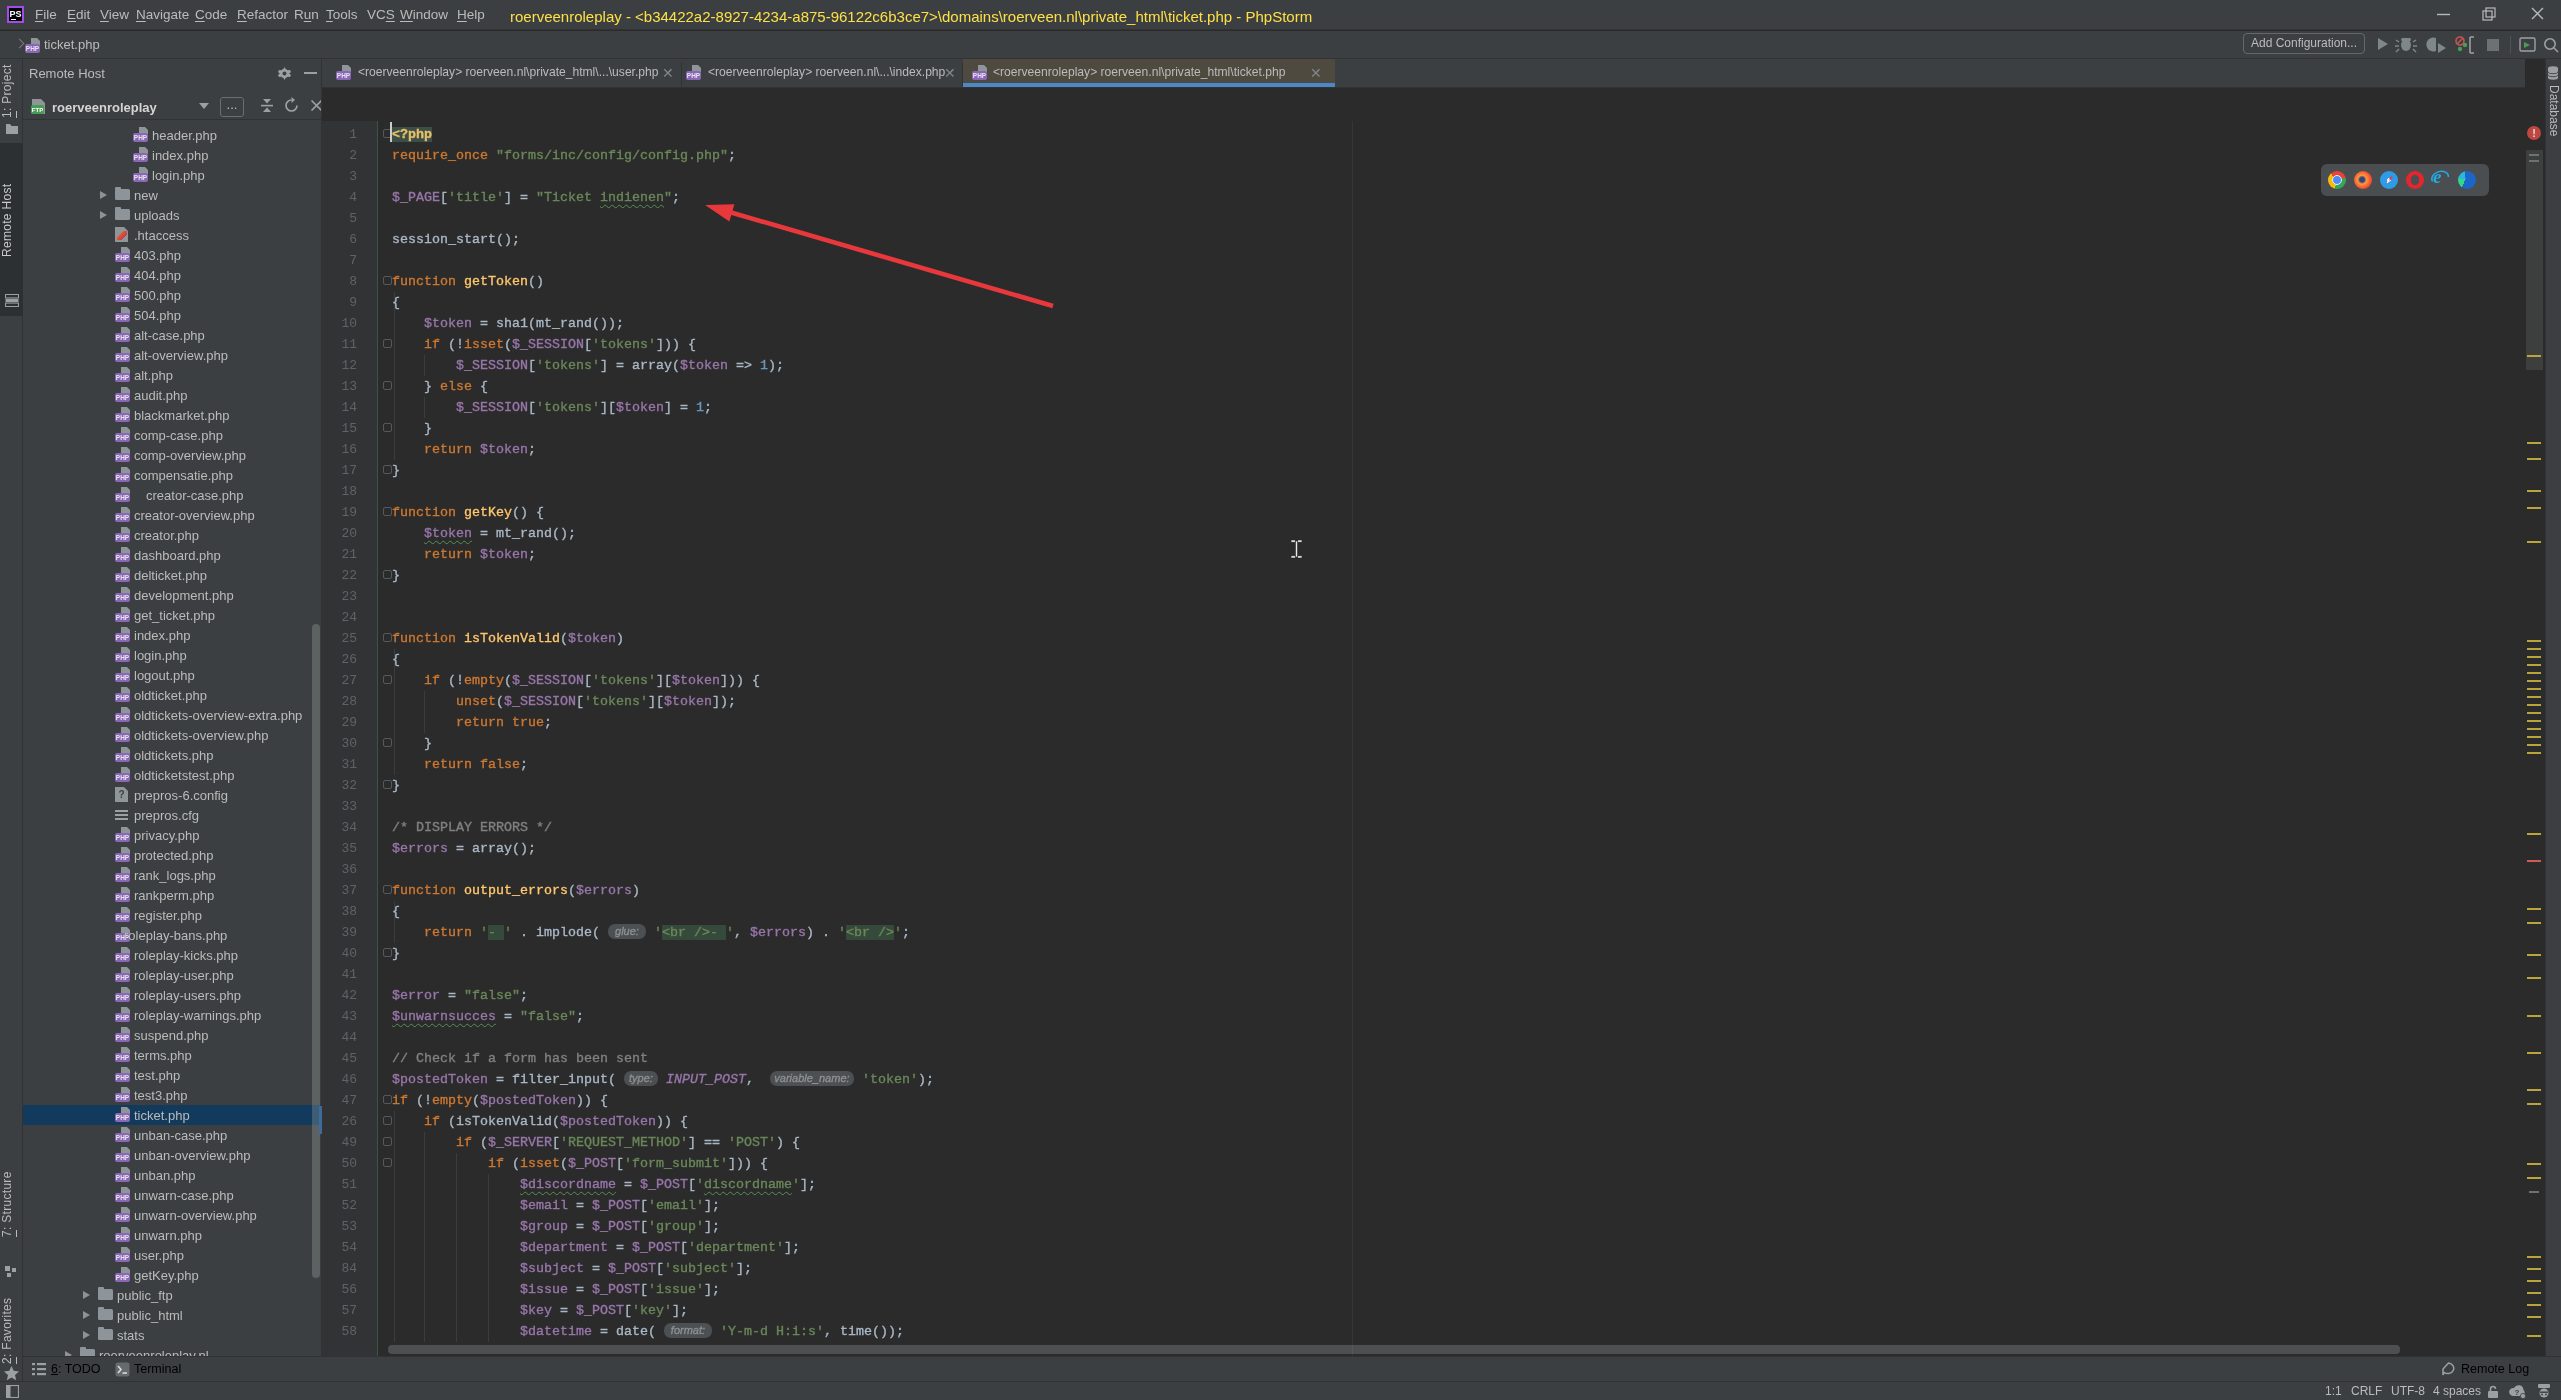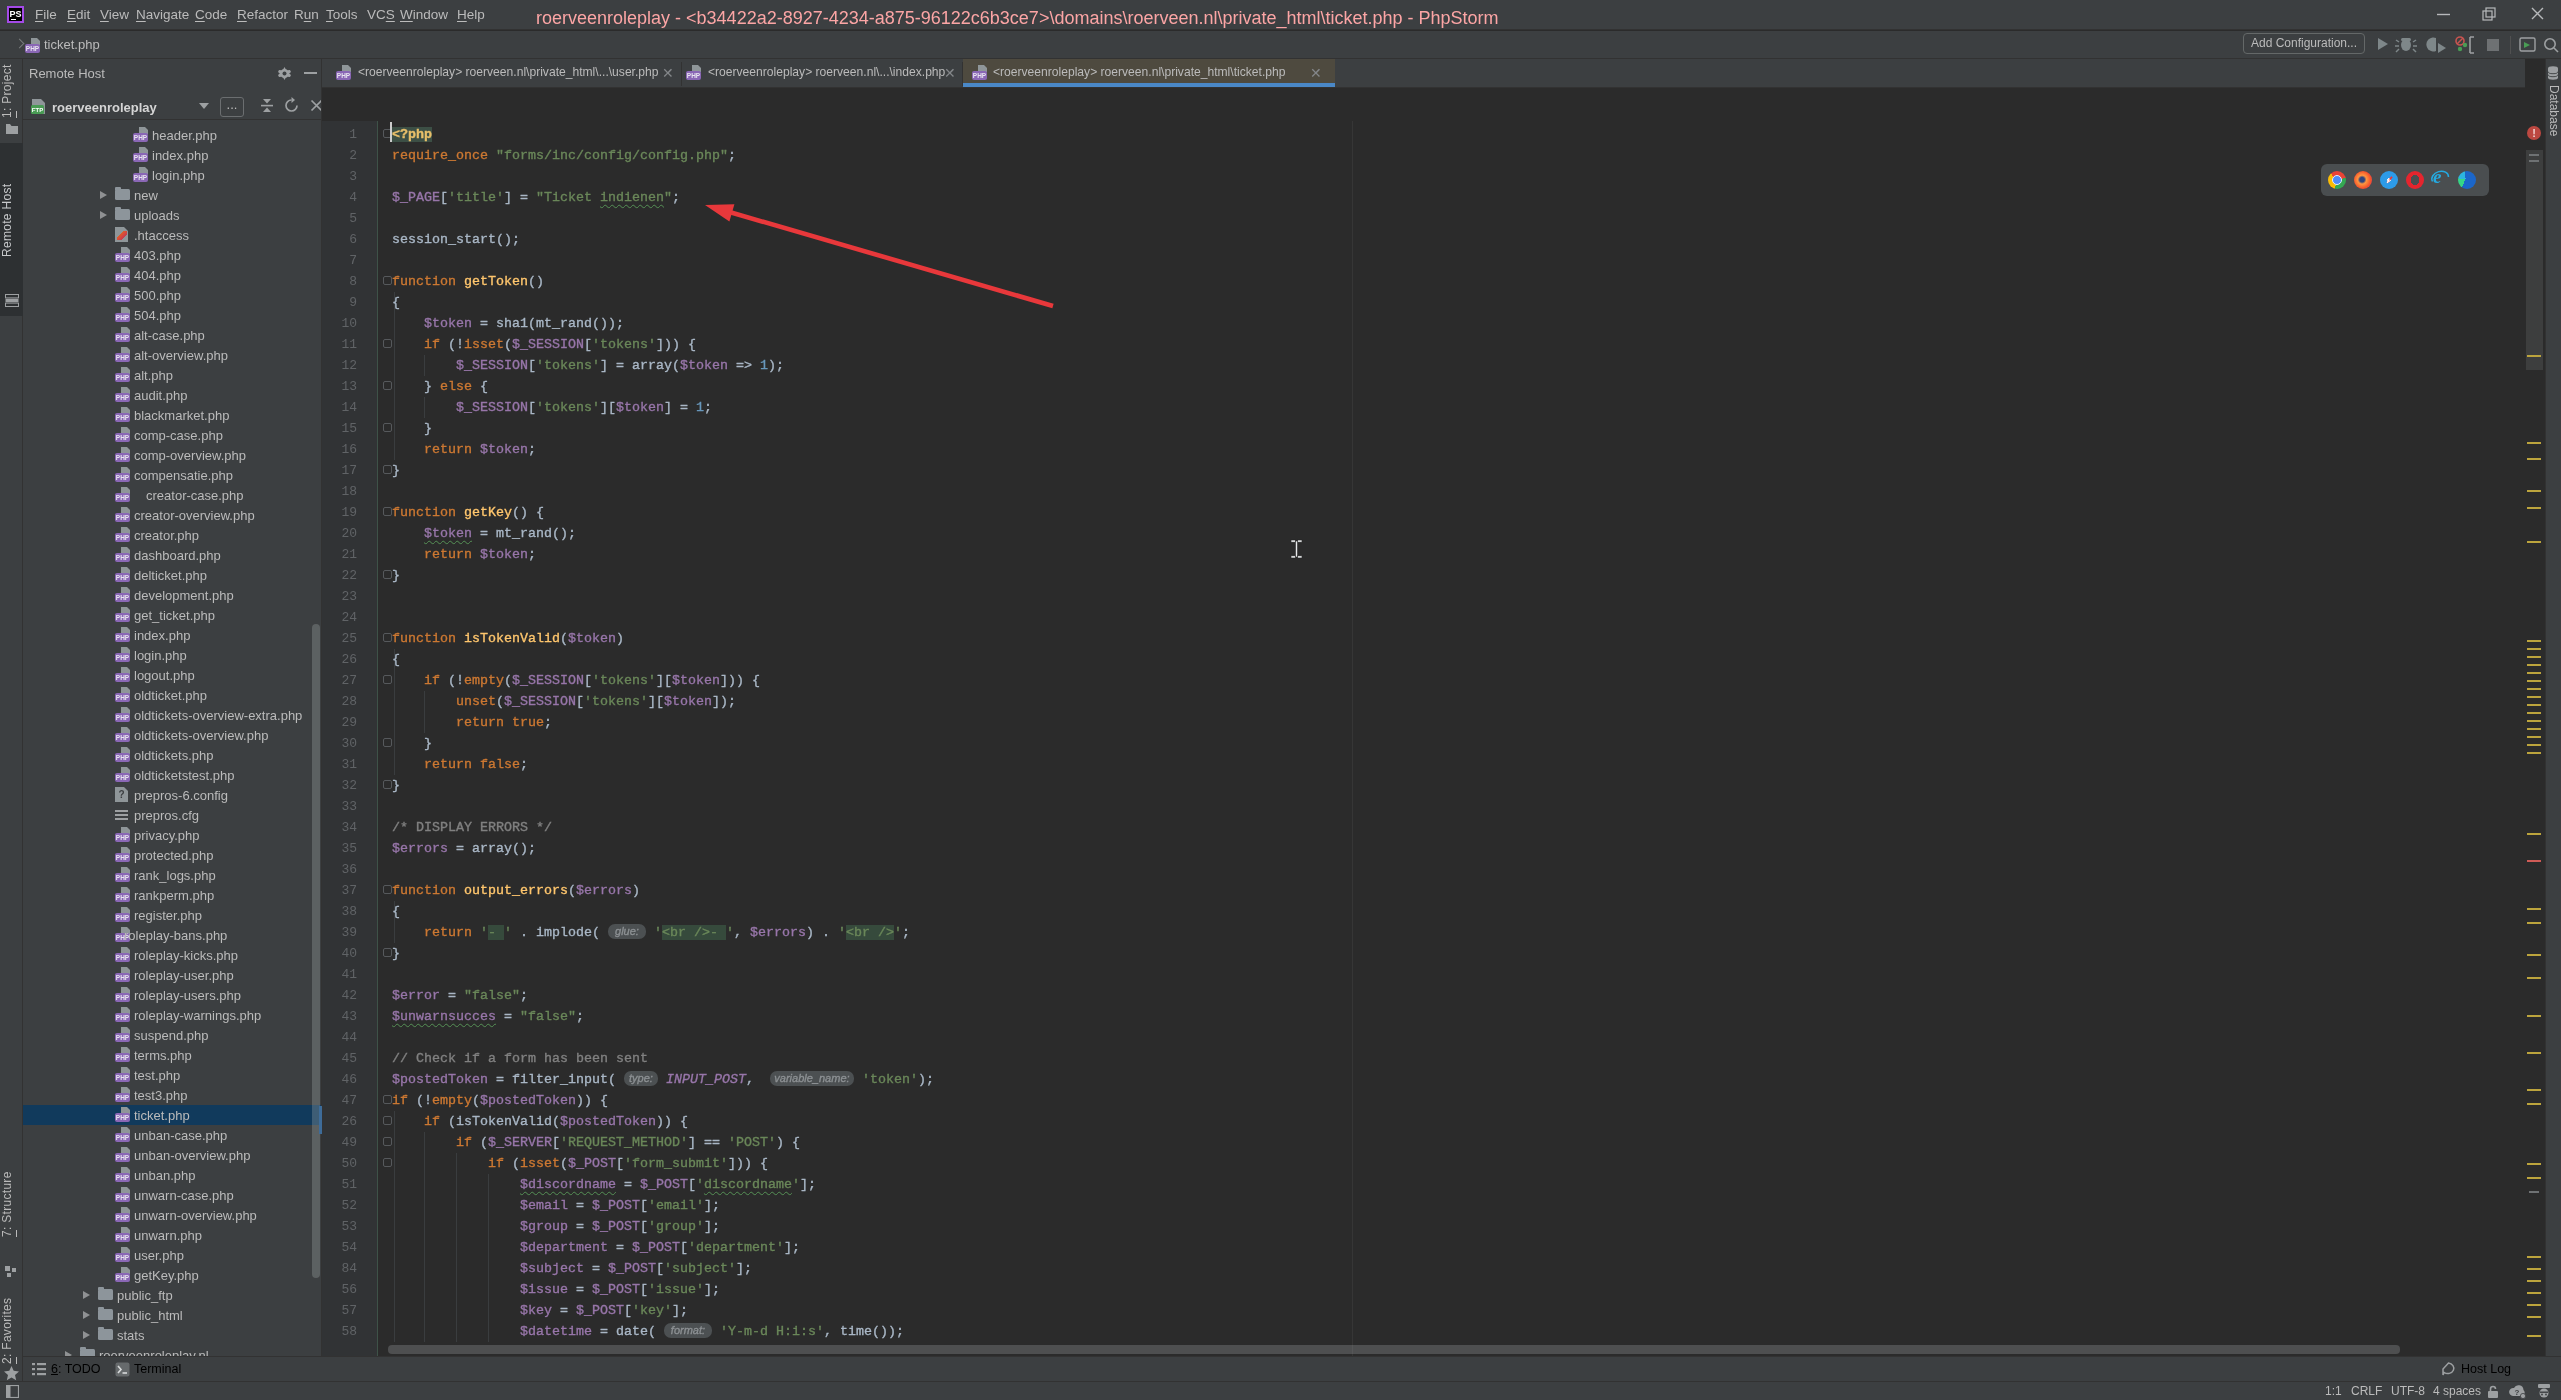--- a/index.html
+++ b/index.html
@@ -3,21 +3,21 @@
 <style>
 *{margin:0;padding:0;box-sizing:border-box}
 html,body{width:2561px;height:1400px;overflow:hidden;background:#2B2B2B;
  font-family:"Liberation Sans",sans-serif;-webkit-font-smoothing:antialiased}
 .abs{position:absolute}
 #root{position:relative;width:2561px;height:1400px}
 
 #menubar{position:absolute;left:0;top:0;width:2561px;height:30px;background:#3C3F41;border-bottom:1px solid #323232}
 .mi{position:absolute;top:7px;font-size:13.5px;color:#BBBBBB}
 .mi u{text-decoration-thickness:1px;text-underline-offset:2px}
-#wtitle{position:absolute;top:8px;left:536px;font-size:18px;color:#fca5a5;white-space:pre}
+#wtitle{position:absolute;top:8px;left:510px;font-size:15px;color:#fde047;white-space:pre}
 #pslogo{position:absolute;left:7px;top:6px;width:17px;height:17px;background:#000;border:2px solid #A44AE8;
  color:#fff;font-size:9px;font-weight:bold;text-align:center;line-height:13px;letter-spacing:0}
 #pslogo i{display:block;position:absolute;left:2px;bottom:1px;width:5px;height:1.5px;background:#fff}
 #navbar{position:absolute;left:0;top:31px;width:2561px;height:28px;background:#3C3F41;border-bottom:1px solid #323232}
 #crumb{position:absolute;left:44px;top:37px;font-size:13px;color:#BBBBBB}
 #chev{position:absolute;left:16px;top:40px;width:7px;height:7px;border-right:1.5px solid #787B7D;border-top:1.5px solid #787B7D;transform:rotate(45deg)}
 
 #addcfg{position:absolute;left:2243px;top:33px;width:122px;height:21px;border:1px solid #646868;border-radius:4px;
  font-size:12px;color:#BBBBBB;text-align:center;line-height:19px}
 
@@ -868,21 +868,21 @@
     <span class="sbit" style="left:28px;top:5px;font-size:12.5px"><u>6</u>: TODO</span>
     <svg class="ic" style="left:92px;top:5px" width="15" height="15" viewBox="0 0 15 15">
       <rect x="0.5" y="0.5" width="14" height="14" rx="2" fill="#666A6C"></rect>
       <path d="M3 4 L6 7.5 L3 11" stroke="#D8DADB" stroke-width="1.6" fill="none"></path>
       <line x1="7.5" y1="11" x2="12" y2="11" stroke="#D8DADB" stroke-width="1.6"></line>
     </svg>
     <span class="sbit" style="left:111px;top:5px;font-size:12.5px">Terminal</span>
     <svg class="ic" style="left:2418px;top:5px" width="15" height="15" viewBox="0 0 15 15">
       <path d="M7.5 1 A6 5.3 0 1 1 3.2 10.5 L2 13 L2 7 Z" fill="none" stroke="#9DA0A2" stroke-width="1.5"></path>
     </svg>
-    <span class="sbit" style="left:2438px;top:5px;font-size:12.5px">Host Log</span>
+    <span class="sbit" style="left:2438px;top:5px;font-size:12.5px">Remote Log</span>
   </div>
   <div id="statusbar">
     <svg class="ic" style="left:6px;top:3px" width="13" height="13" viewBox="0 0 13 13">
       <rect x="0.5" y="0.5" width="12" height="12" fill="none" stroke="#9DA0A2" stroke-width="1.2"></rect>
       <rect x="0.5" y="0.5" width="4" height="12" fill="#9DA0A2"></rect>
     </svg>
     <span class="sbit" style="left:2325px">1:1</span>
     <span class="sbit" style="left:2351px">CRLF</span>
     <span class="sbit" style="left:2391px">UTF-8</span>
     <span class="sbit" style="left:2433px">4 spaces</span>

